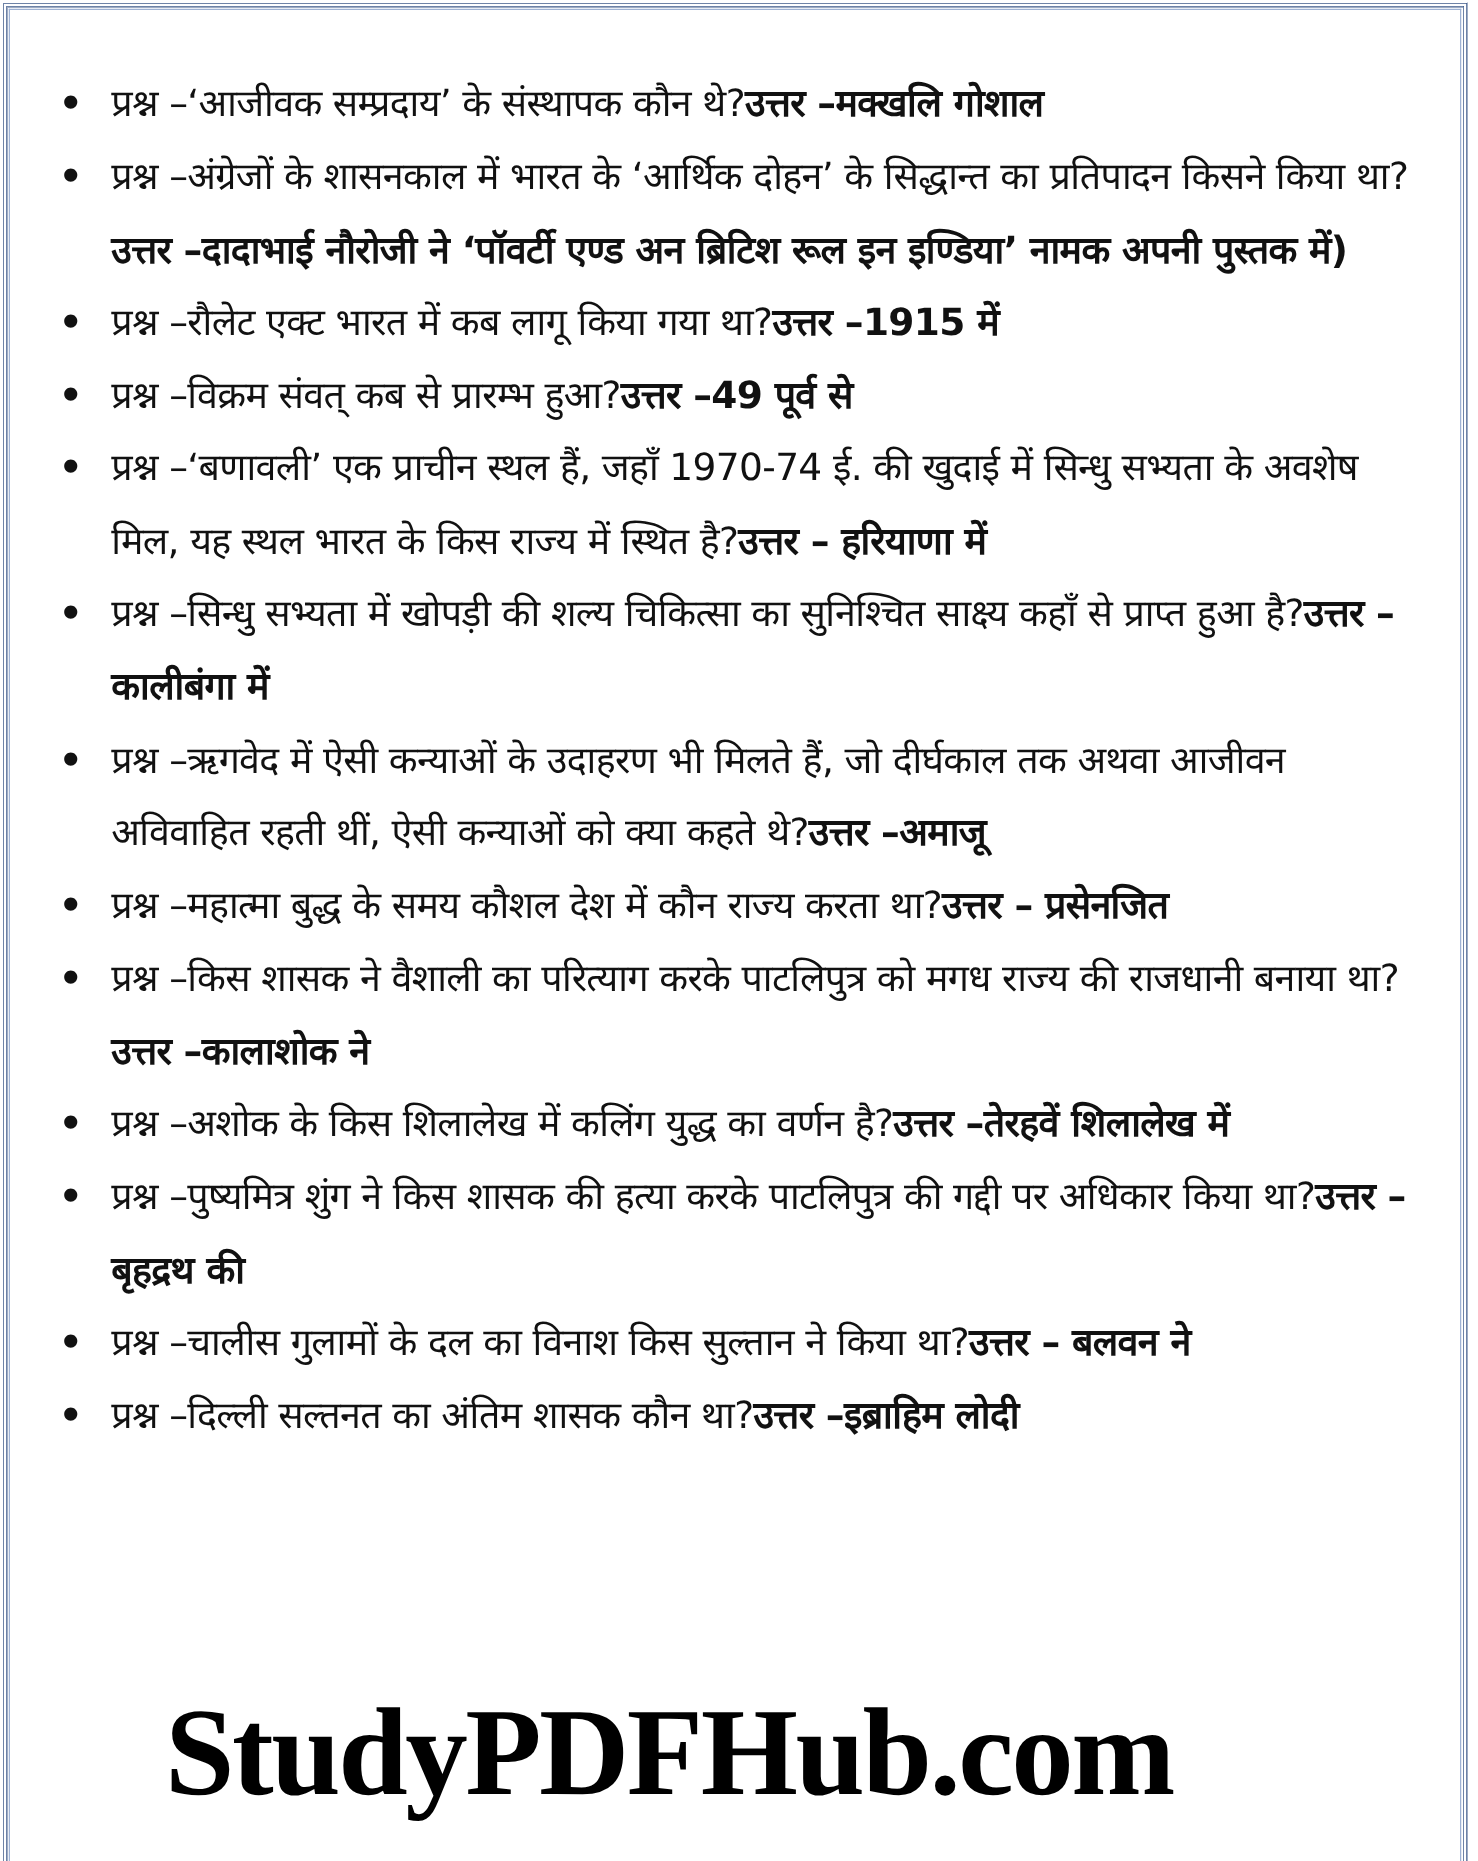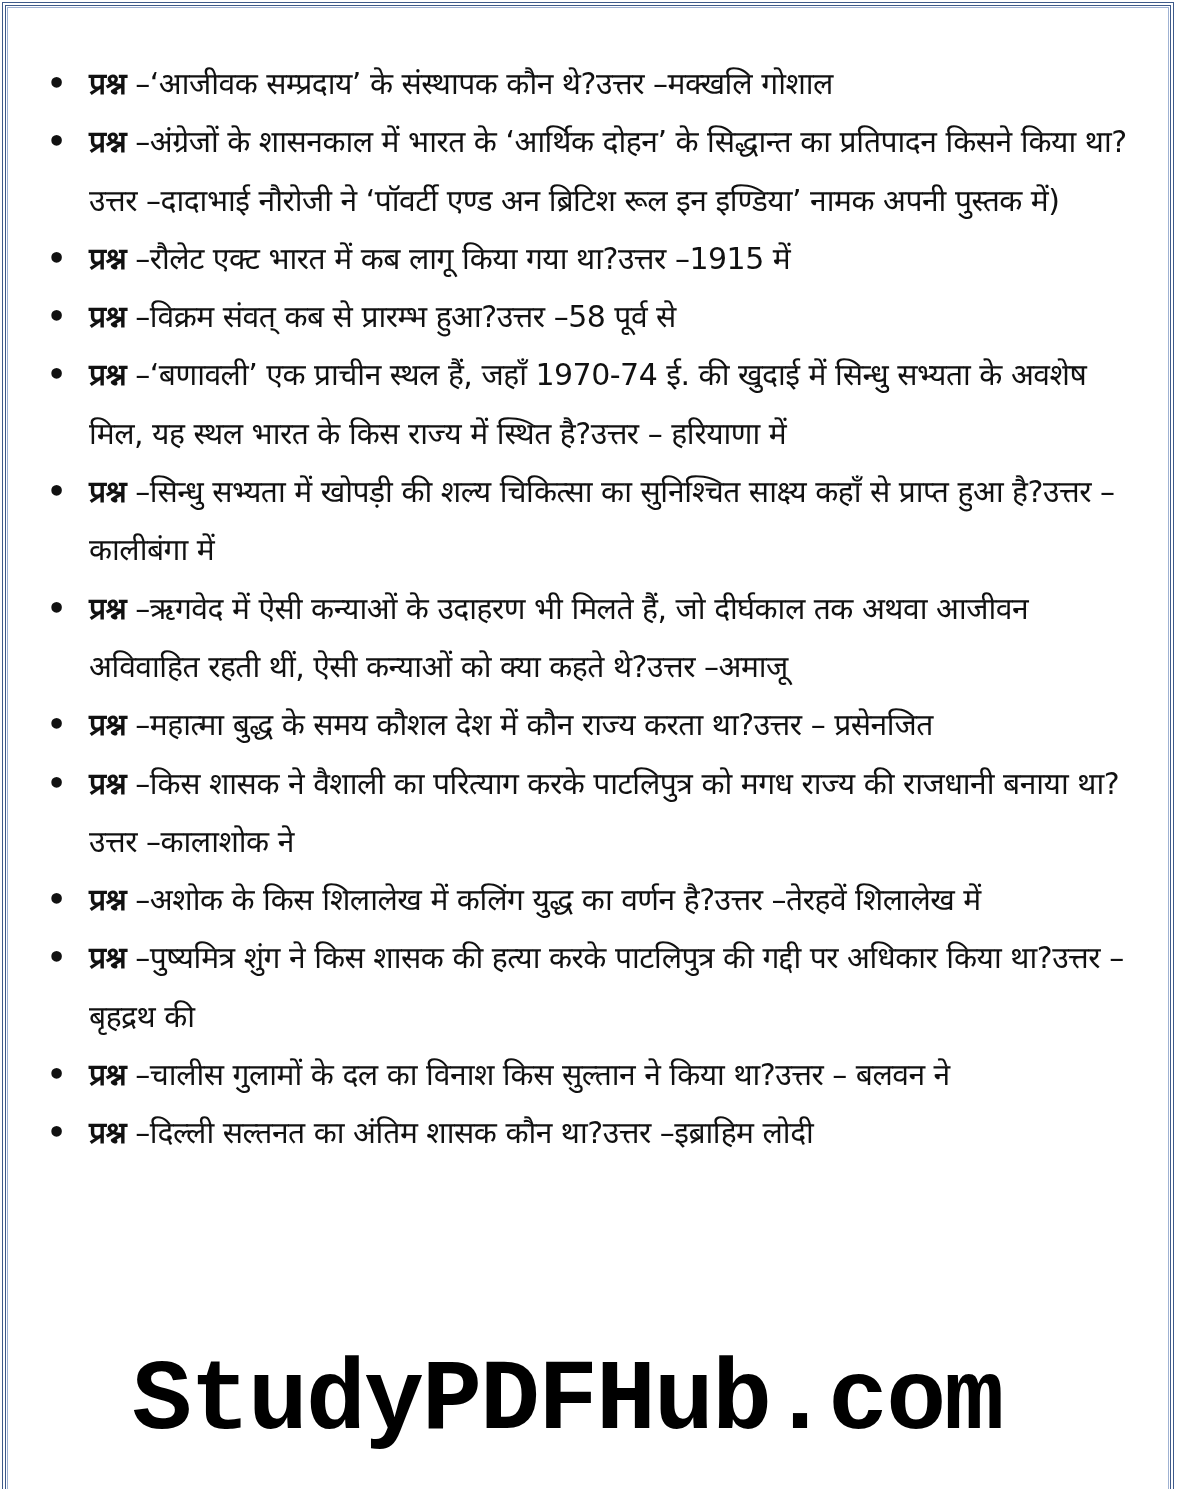--- a/index.html
+++ b/index.html
@@ -16,39 +16,39 @@
     .content {
       position: absolute; left: 0; top: 55px; width: 1182px;
       font-family: "DejaVu Sans", "Liberation Sans", sans-serif;
       font-size: 30px; color: #111111; letter-spacing: -0.5px;
     }
     ul.qa-list { list-style: none; margin: 0; padding: 0; }
     li.qa-item { position: relative; padding-left: 89px; padding-right: 44px; line-height: 58.3px; }
     li.qa-item .bullet {
       position: absolute; left: 47px; top: 0; font-weight: bold; font-size: 30px;
     }
-    .q-label { font-weight: bold; text-align: center; }
-    .answer { font-weight: normal; }
+    .q-label { font-weight: normal; text-align: center; }
+    .answer { font-weight: bold; }
     .watermark {
       position: absolute; left: 132px; top: 1352px; white-space: nowrap;
-      font-family: Liberation Mono, monospace; font-weight: bold;
+      font-family: Liberation Serif, serif; font-weight: bold;
       font-size: 100px; letter-spacing: -2px; color: #000000; line-height: 1;
     }
   </style>
 </head>
 <body>
 
 <div class="page-border"></div>
 
 <div class="content">
   <ul class="qa-list">
     <li class="qa-item"><span class="bullet">•</span><span class="q-label">प्रश्न</span><span> –‘आजीवक सम्प्रदाय’ के संस्थापक कौन थे?</span><span class="answer">उत्तर –मक्खलि गोशाल</span></li>
     <li class="qa-item"><span class="bullet">•</span><span class="q-label">प्रश्न</span><span> –अंग्रेजों के शासनकाल में भारत के ‘आर्थिक दोहन’ के सिद्धान्त का प्रतिपादन किसने किया था?</span><span class="answer">उत्तर –दादाभाई नौरोजी ने ‘पॉवर्टी एण्ड अन ब्रिटिश रूल इन इण्डिया’ नामक अपनी पुस्तक में)</span></li>
     <li class="qa-item"><span class="bullet">•</span><span class="q-label">प्रश्न</span><span> –रौलेट एक्ट भारत में कब लागू किया गया था?</span><span class="answer">उत्तर –1915 में</span></li>
-    <li class="qa-item"><span class="bullet">•</span><span class="q-label">प्रश्न</span><span> –विक्रम संवत् कब से प्रारम्भ हुआ?</span><span class="answer">उत्तर –58 पूर्व से</span></li>
+    <li class="qa-item"><span class="bullet">•</span><span class="q-label">प्रश्न</span><span> –विक्रम संवत् कब से प्रारम्भ हुआ?</span><span class="answer">उत्तर –49 पूर्व से</span></li>
     <li class="qa-item"><span class="bullet">•</span><span class="q-label">प्रश्न</span><span> –‘बणावली’ एक प्राचीन स्थल हैं, जहाँ 1970-74 ई. की खुदाई में सिन्धु सभ्यता के अवशेष मिल, यह स्थल भारत के किस राज्य में स्थित है?</span><span class="answer">उत्तर – हरियाणा में</span></li>
     <li class="qa-item"><span class="bullet">•</span><span class="q-label">प्रश्न</span><span> –सिन्धु सभ्यता में खोपड़ी की शल्य चिकित्सा का सुनिश्चित साक्ष्य कहाँ से प्राप्त हुआ है?</span><span class="answer">उत्तर –कालीबंगा में</span></li>
     <li class="qa-item"><span class="bullet">•</span><span class="q-label">प्रश्न</span><span> –ऋगवेद में ऐसी कन्याओं के उदाहरण भी मिलते हैं, जो दीर्घकाल तक अथवा आजीवन अविवाहित रहती थीं, ऐसी कन्याओं को क्या कहते थे?</span><span class="answer">उत्तर –अमाजू</span></li>
     <li class="qa-item"><span class="bullet">•</span><span class="q-label">प्रश्न</span><span> –महात्मा बुद्ध के समय कौशल देश में कौन राज्य करता था?</span><span class="answer">उत्तर – प्रसेनजित</span></li>
     <li class="qa-item"><span class="bullet">•</span><span class="q-label">प्रश्न</span><span> –किस शासक ने वैशाली का परित्याग करके पाटलिपुत्र को मगध राज्य की राजधानी बनाया था?</span><span class="answer">उत्तर –कालाशोक ने</span></li>
     <li class="qa-item"><span class="bullet">•</span><span class="q-label">प्रश्न</span><span> –अशोक के किस शिलालेख में कलिंग युद्ध का वर्णन है?</span><span class="answer">उत्तर –तेरहवें शिलालेख में</span></li>
     <li class="qa-item"><span class="bullet">•</span><span class="q-label">प्रश्न</span><span> –पुष्यमित्र शुंग ने किस शासक की हत्या करके पाटलिपुत्र की गद्दी पर अधिकार किया था?</span><span class="answer">उत्तर –बृहद्रथ की</span></li>
     <li class="qa-item"><span class="bullet">•</span><span class="q-label">प्रश्न</span><span> –चालीस गुलामों के दल का विनाश किस सुल्तान ने किया था?</span><span class="answer">उत्तर – बलवन ने</span></li>
     <li class="qa-item"><span class="bullet">•</span><span class="q-label">प्रश्न</span><span> –दिल्ली सल्तनत का अंतिम शासक कौन था?</span><span class="answer">उत्तर –इब्राहिम लोदी</span></li>
   </ul>

